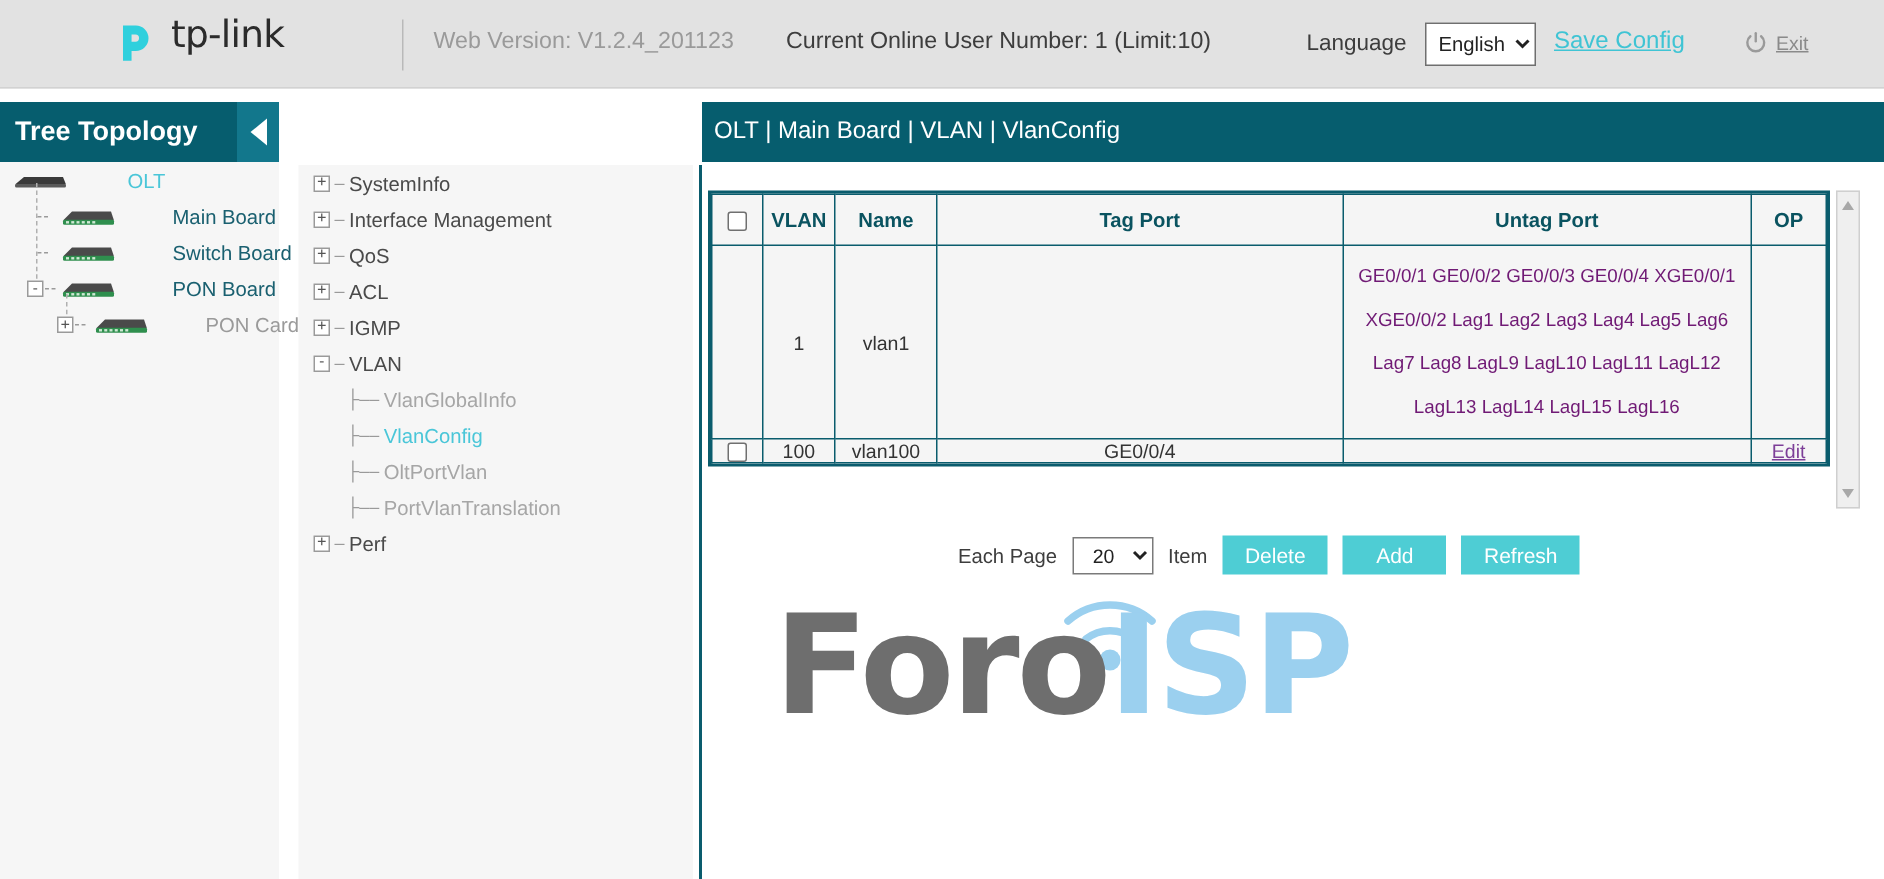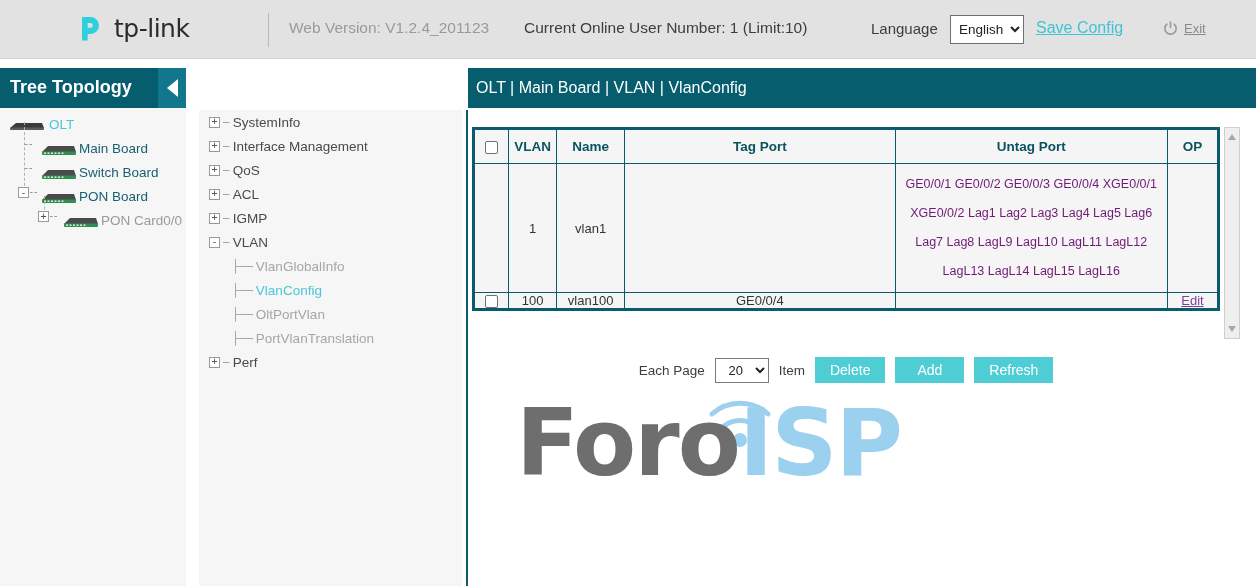--- a/index.html
+++ b/index.html
@@ -13,21 +13,21 @@
   #app { position: relative; width: 1256px; height: 586px; background: #fff; }
 
   
   .topbar {
     position: absolute; left: 0; top: 0; width: 1256px; height: 59px;
     background: #e2e2e2;
     border-bottom: 1px solid #d2d2d2;
   }
   .logo-wrap {
     position: absolute; left: 70px; top: 8px;
-    display: flex; align-items: center; gap: 4px;
+    display: flex; align-items: flex-start; gap: 4px;
   }
   .logo-mark { width: 40px; height: 40px; position: relative; }
   .logo-text {
     font-size: 25px; color: #2b2b2b; letter-spacing: -0.5px;
     font-family: "DejaVu Sans", sans-serif;
   }
   .hdr-divider {
     position: absolute; left: 268px; top: 13px;
     width: 1px; height: 34px; background: #b9b9b9;
   }
@@ -86,22 +86,22 @@
   }
   .tri-left {
     width: 0; height: 0;
     border-top: 9px solid transparent;
     border-bottom: 9px solid transparent;
     border-right: 11px solid #ffffff;
   }
   .tree-body { position: absolute; left: 0; top: 40px; width: 186px; }
   .tnode {
     position: relative; height: 24px;
-    display: flex; align-items: flex-end;
-    font-size: 13.5px; white-space: nowrap;
+    display: flex; align-items: center;
+    font-size: 13.5px; white-space: nowrap; gap: 36px;
   }
   .dev-icon { width: 40px; height: 13px; position: relative; flex: 0 0 auto; }
   .tnode-label { margin-left: 1px; }
   .lbl-olt   { color: #4ac6d8; }
   .lbl-dark  { color: #1a6070; }
   .lbl-gray  { color: #9a9a9a; }
   .vdash {
     position: absolute; width: 0; border-left: 1px dashed #b0b0b0;
   }
   .hdash {

